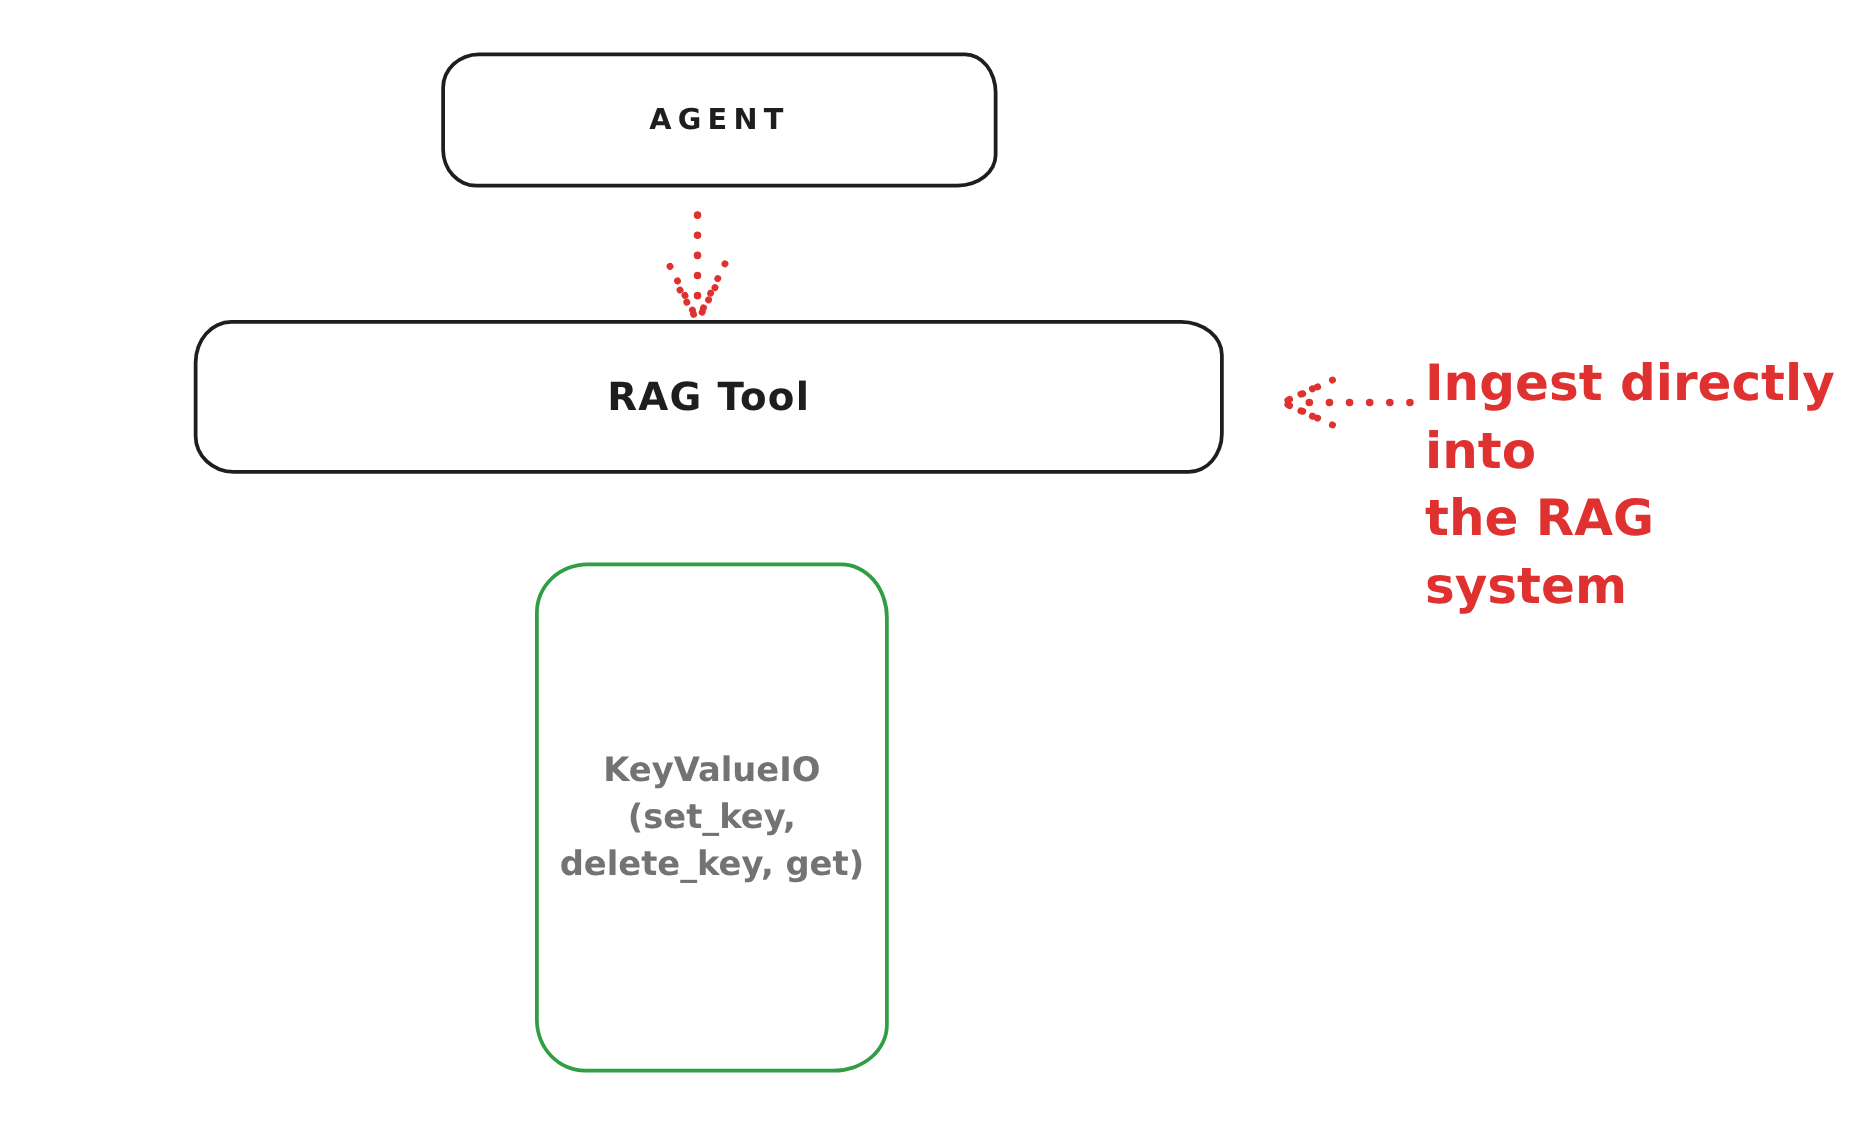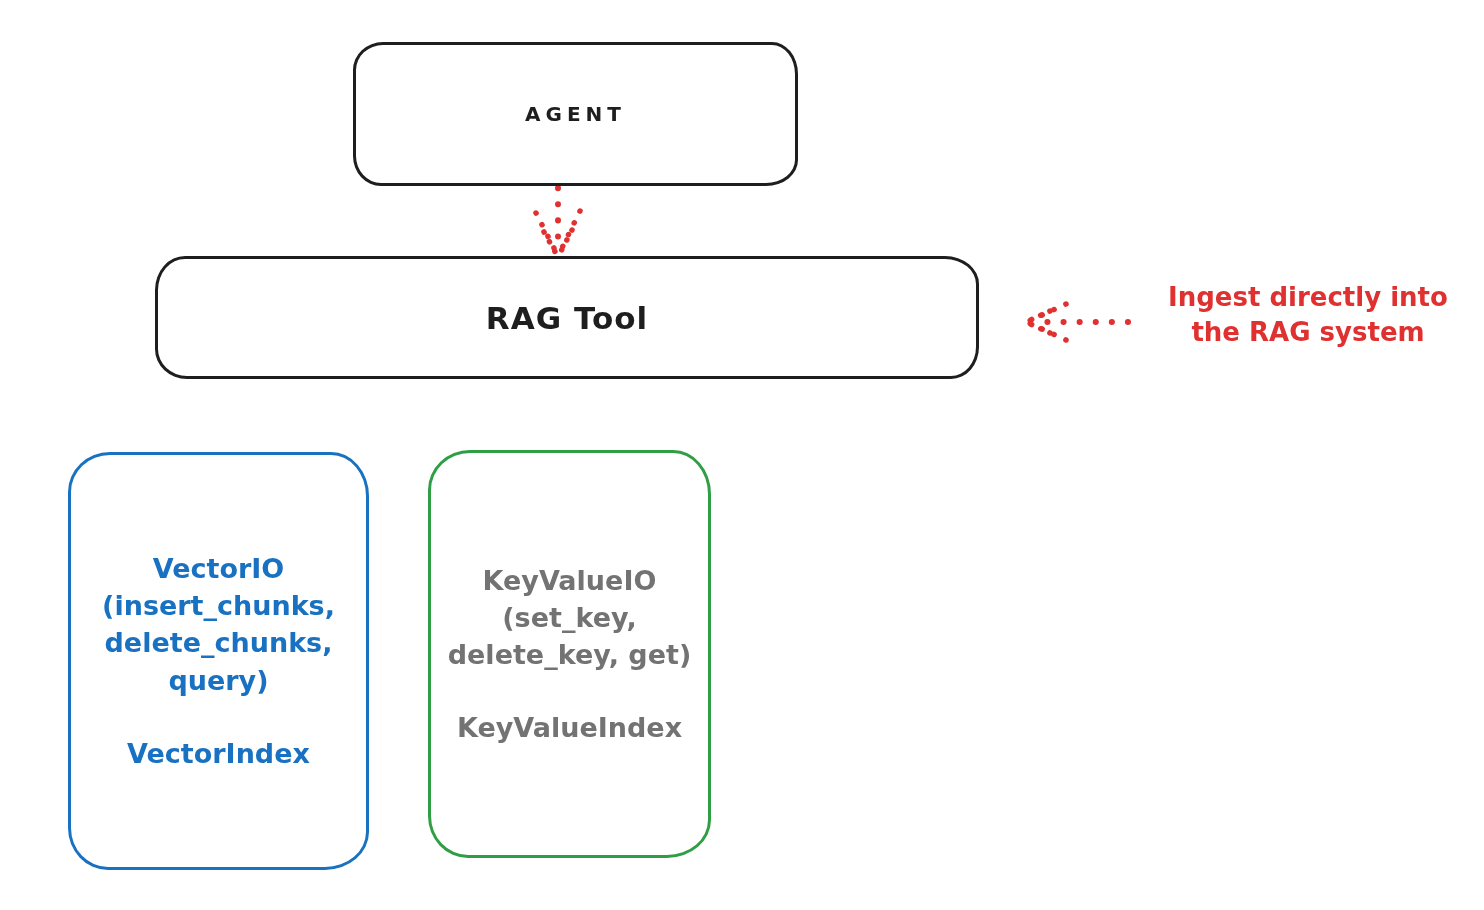--- a/index.html
+++ b/index.html
@@ -15,23 +15,23 @@
     position: absolute;
     background: #ffffff;
     border: 3.5px solid #1e1e1e;
     display: flex;
     align-items: center;
     justify-content: center;
     box-sizing: border-box;
     color: #1e1e1e;
   }
   .node-agent {
-    left: 353px; top: 42px; width: 445px; height: 144px;
+    left: 353px; top: 42px; width: 445px; height: 108px;
     border-radius: 30px 26px 32px 28px / 28px 32px 26px 30px;
-    font-size: 20px; font-weight: 700; letter-spacing: 5px;
+    font-size: 23px; font-weight: 700; letter-spacing: 5px;
   }
   .node-rag {
     left: 155px; top: 256px; width: 824px; height: 123px;
     border-radius: 30px 34px 28px 32px / 34px 28px 32px 30px;
     font-size: 31px; font-weight: 600; letter-spacing: 1px;
   }
   .backend {
     position: absolute;
     background: #ffffff;
     border: 3.5px solid;
@@ -48,24 +48,24 @@
   }
   .backend-vector { left: 68px;  top: 452px; width: 301px; height: 418px; border-color: #1971c2; color: #1971c2; }
   .backend-kv     { left: 428px; top: 450px; width: 283px; height: 408px; border-color: #2f9e44; color: #737373; }
   .backend-rel    { left: 783px; top: 448px; width: 286px; height: 410px; border-color: #9c36b5; color: #9c36b5; }
   .backend-title { white-space: pre-line; }
   .backend-index { margin-top: 36px; }
   .annotation {
     position: absolute;
     left: 1140px; top: 280px; width: 336px;
     color: #e03131;
-    font-size: 26px;
+    font-size: 40px;
     font-weight: 700;
     line-height: 1.35;
-    text-align: center;
+    text-align: left;
     white-space: pre-line;
   }
   .arrows { position: absolute; left: 0; top: 0; pointer-events: none; }
 </style>
 </head>
 <body>
 
 <div class="canvas">
 
   <svg class="arrows" width="1484" height="910" viewBox="0 0 1484 910">
@@ -93,29 +93,21 @@
     <span>AGENT</span>
   </div>
 
   <div class="node node-rag">
     <span>RAG Tool</span>
   </div>
 
   <div class="annotation">Ingest directly into
 the RAG system</div>
 
-  <div class="backend backend-vector">
-    <div class="backend-title">VectorIO
-(insert_chunks,
-delete_chunks,
-query)</div>
-    <div class="backend-index">VectorIndex</div>
-  </div>
 
   <div class="backend backend-kv">
     <div class="backend-title">KeyValueIO
 (set_key,
 delete_key, get)</div>
-    <div class="backend-index">KeyValueIndex</div>
   </div>
 
 
 </div>
 
 </body></html>

